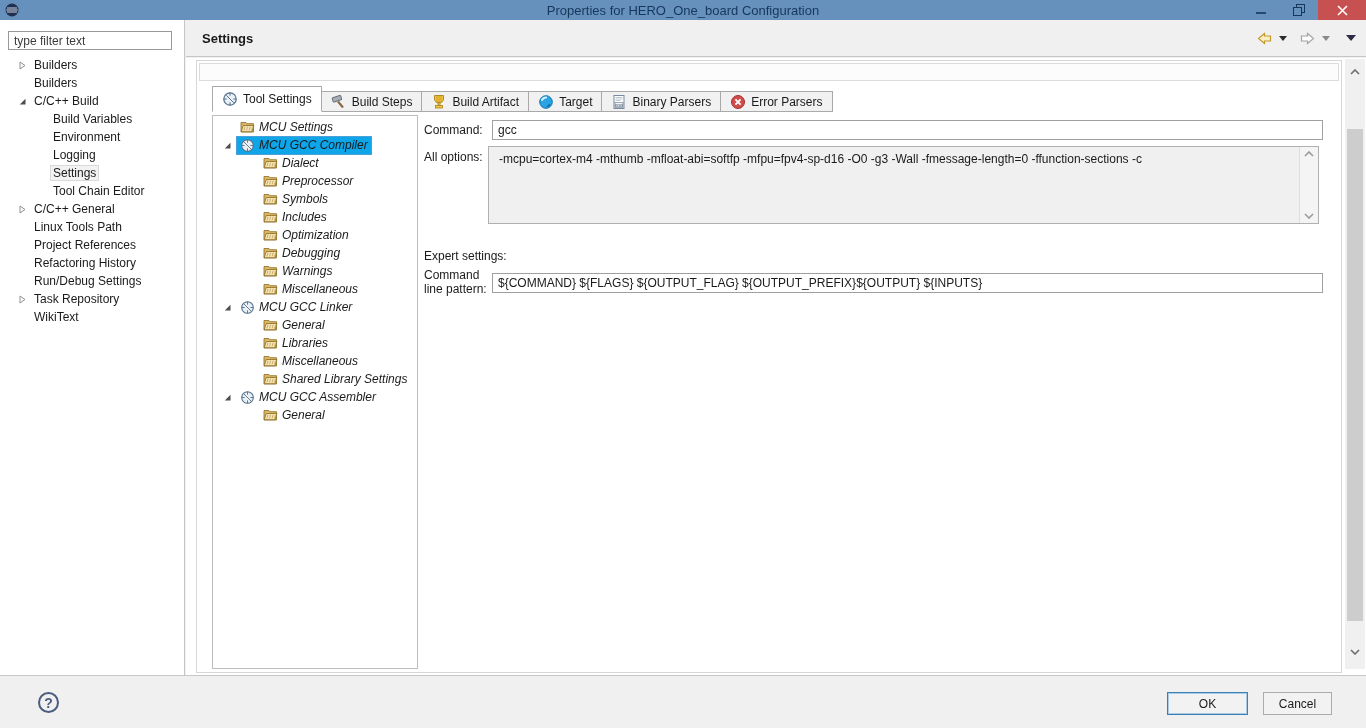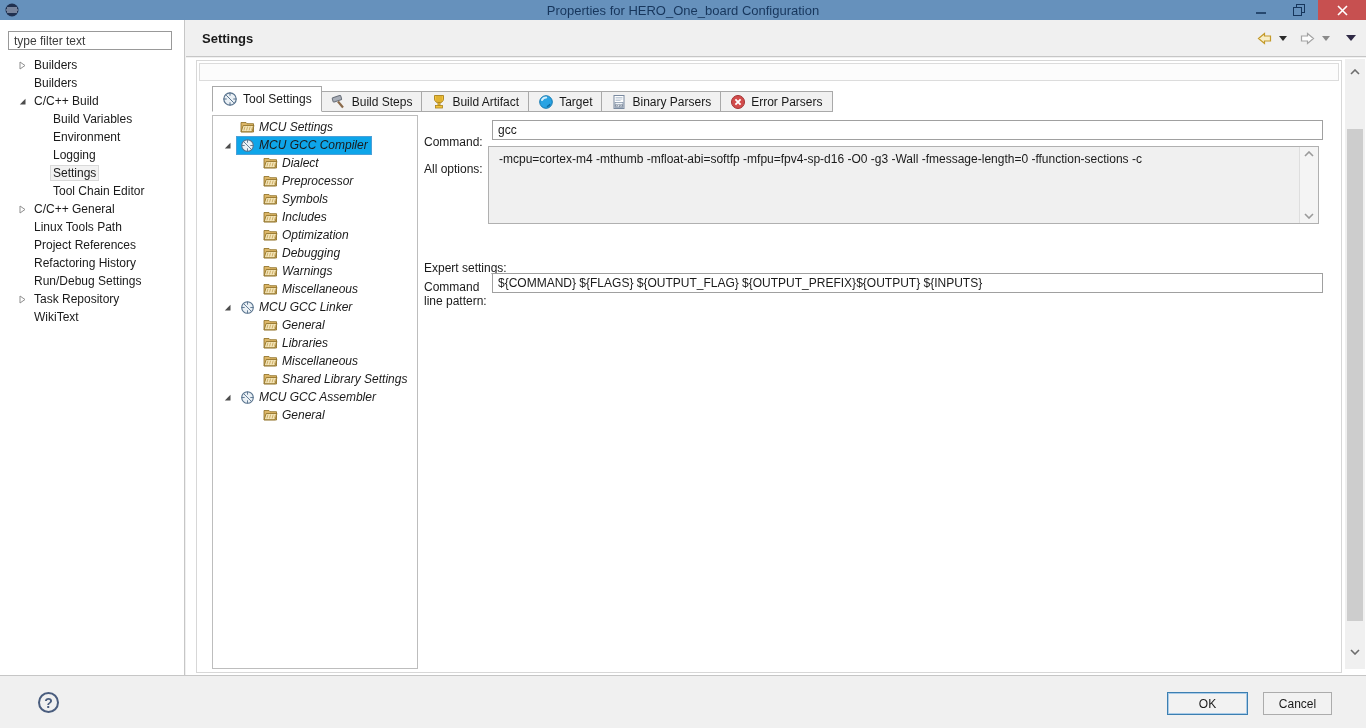--- a/index.html
+++ b/index.html
@@ -41,21 +41,21 @@
   .tab.active { height:26px; background:#fff; border-bottom:1px solid #fff; z-index:3; }
   .tab .icon { display:flex; }
 
   .tool-panel { position:absolute; left:26px; top:57px; width:206px; height:554px; border:1px solid #bdbdbd; background:#fff; overflow:hidden; }
   .tool-panel .trow { padding-top:0; }
   .node { display:inline-flex; align-items:flex-start; gap:4px; padding:1px 3px; border:1px solid transparent;font-style:italic; }
   .trow.selblue .node { background:#0ea5e9; border-color:#4ba0d8; }
   .node .icon { display:flex; }
 
   
-  .flabel { position:absolute; white-space:nowrap;margin-top:12px; }
+  .flabel { position:absolute; white-space:nowrap; }
   .wrap-label { white-space:normal; width:68px; line-height:14px; }
   .finput { position:absolute; height:20px; border:1px solid #a0a0a0; background:#fff; padding:1px 5px; font-family:"Liberation Sans",sans-serif; font-size:12px; color:#1a1a1a; }
   .options-box { position:absolute; left:302px; top:88px; width:831px; height:78px; background:#f0f0f0; border:1px solid #b0b0b0; }
   .options-text { position:absolute; left:0; top:0; right:20px; bottom:0; padding:5px 6px 5px 10px; overflow:hidden; line-height:15px; }
   .mini-rail { position:absolute; right:0; top:0; bottom:0; width:19px; background:#f4f4f4; border-left:1px solid #dedede; }
   .mini-rail .chev { position:absolute; left:4px; display:flex; }
   .mini-rail .up { top:4px; } .mini-rail .down { bottom:4px; }
 
   
   .v-scroll { position:absolute; right:1px; top:1px; width:20px; height:610px; background:#f0f0f0; }

